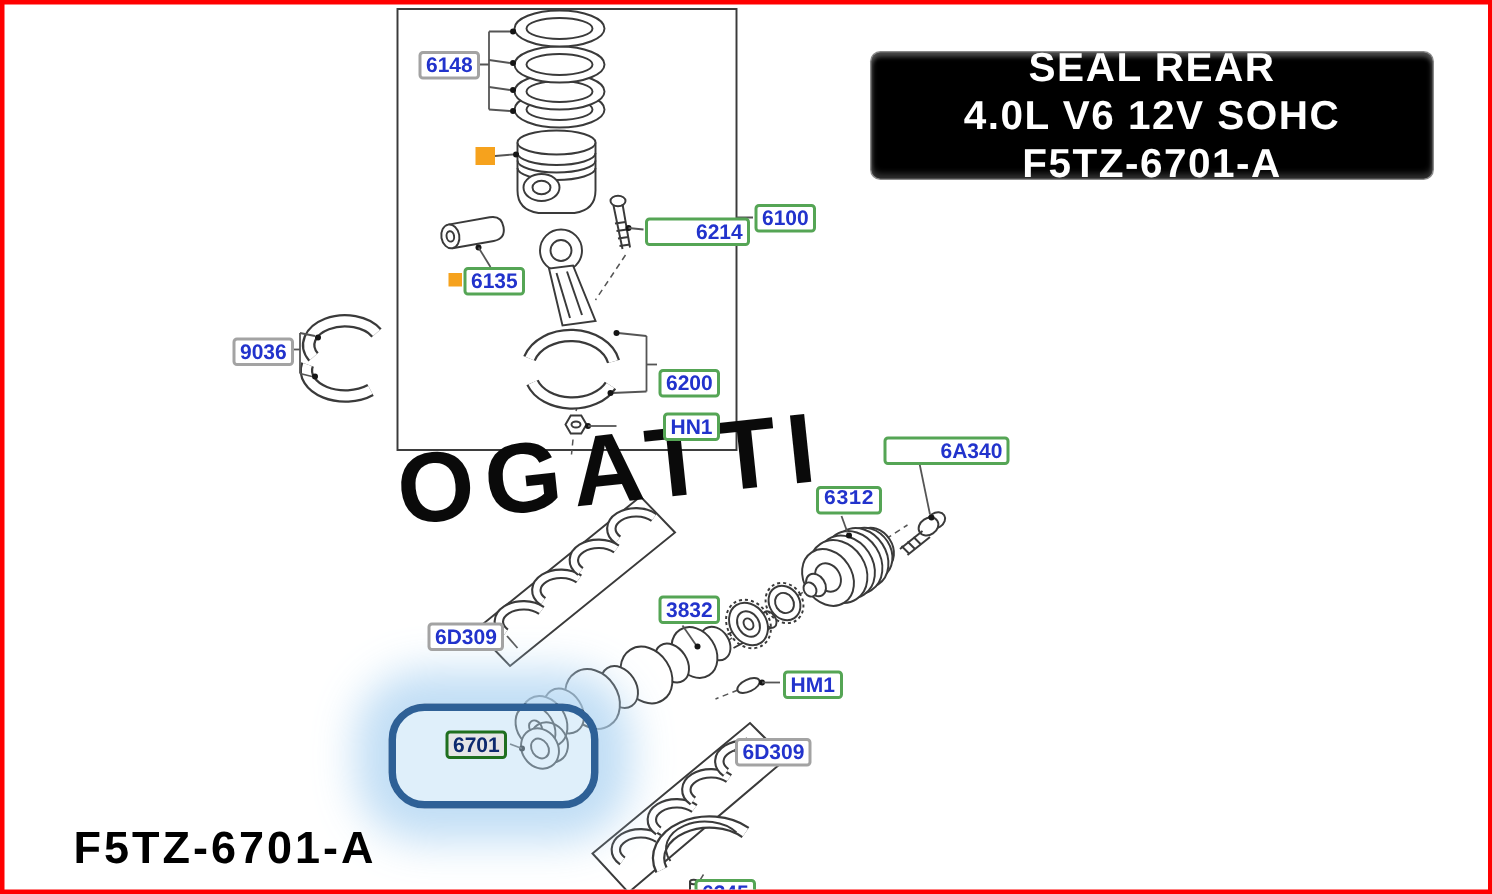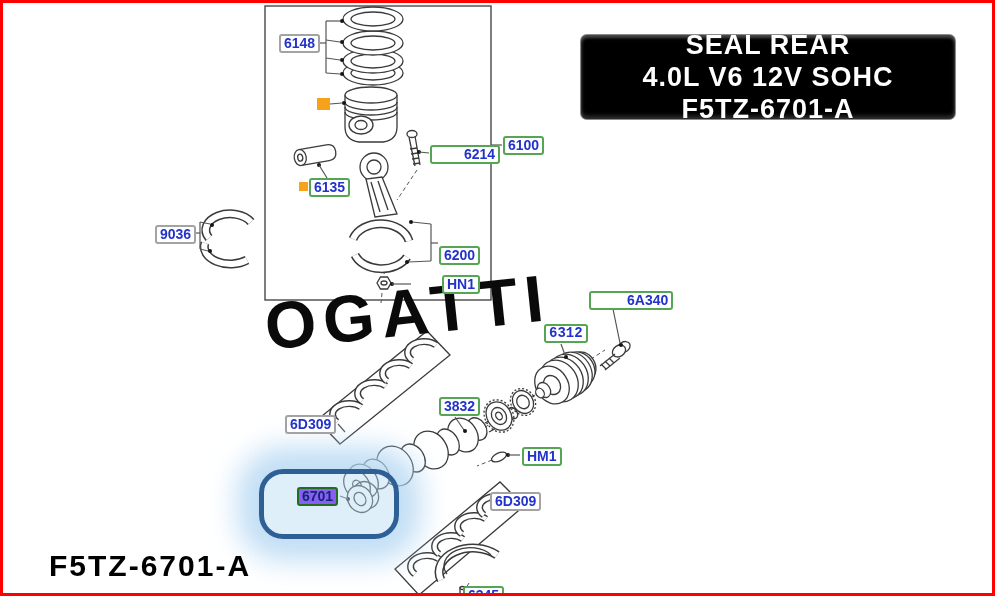--- a/index.html
+++ b/index.html
@@ -17,21 +17,21 @@
   svg .bandd{stroke:#3a3a3a;stroke-width:9;fill:none;stroke-linecap:butt;}
   svg .bandw{stroke:#ffffff;stroke-width:6;fill:none;stroke-linecap:butt;}
   svg .bandd2{stroke:#3a3a3a;stroke-width:7;fill:none;}
   svg .bandw2{stroke:#ffffff;stroke-width:4.2;fill:none;}
   .lbl{
     position:absolute;font-weight:bold;font-size:14px;line-height:15px;
     color:#2233cc;background:#fff;border:2px solid #a3a3a3;border-radius:3px;
     padding:0 3px;white-space:nowrap;z-index:30;
   }
   .lbl.green{border-color:#55a555;}
-  .lbl.fill{background:#8b5cf6;border-color:#1f6f1f;color:#0e2a6e;}
+  .lbl.fill{background:#e5e5e5;border-color:#1f6f1f;color:#0e2a6e;}
   .highlight{
     position:absolute;left:256px;top:466px;width:130px;height:60px;
     border:5px solid #2e6096;border-radius:24px;
     background:rgba(185,220,245,0.45);
     box-shadow:0 0 28px 22px rgba(178,214,242,0.8);
     z-index:20;pointer-events:none;
   }
   .infobox{
     position:absolute;left:578px;top:32px;width:374px;height:84px;
     background:#000;border-radius:6px;z-index:40;

